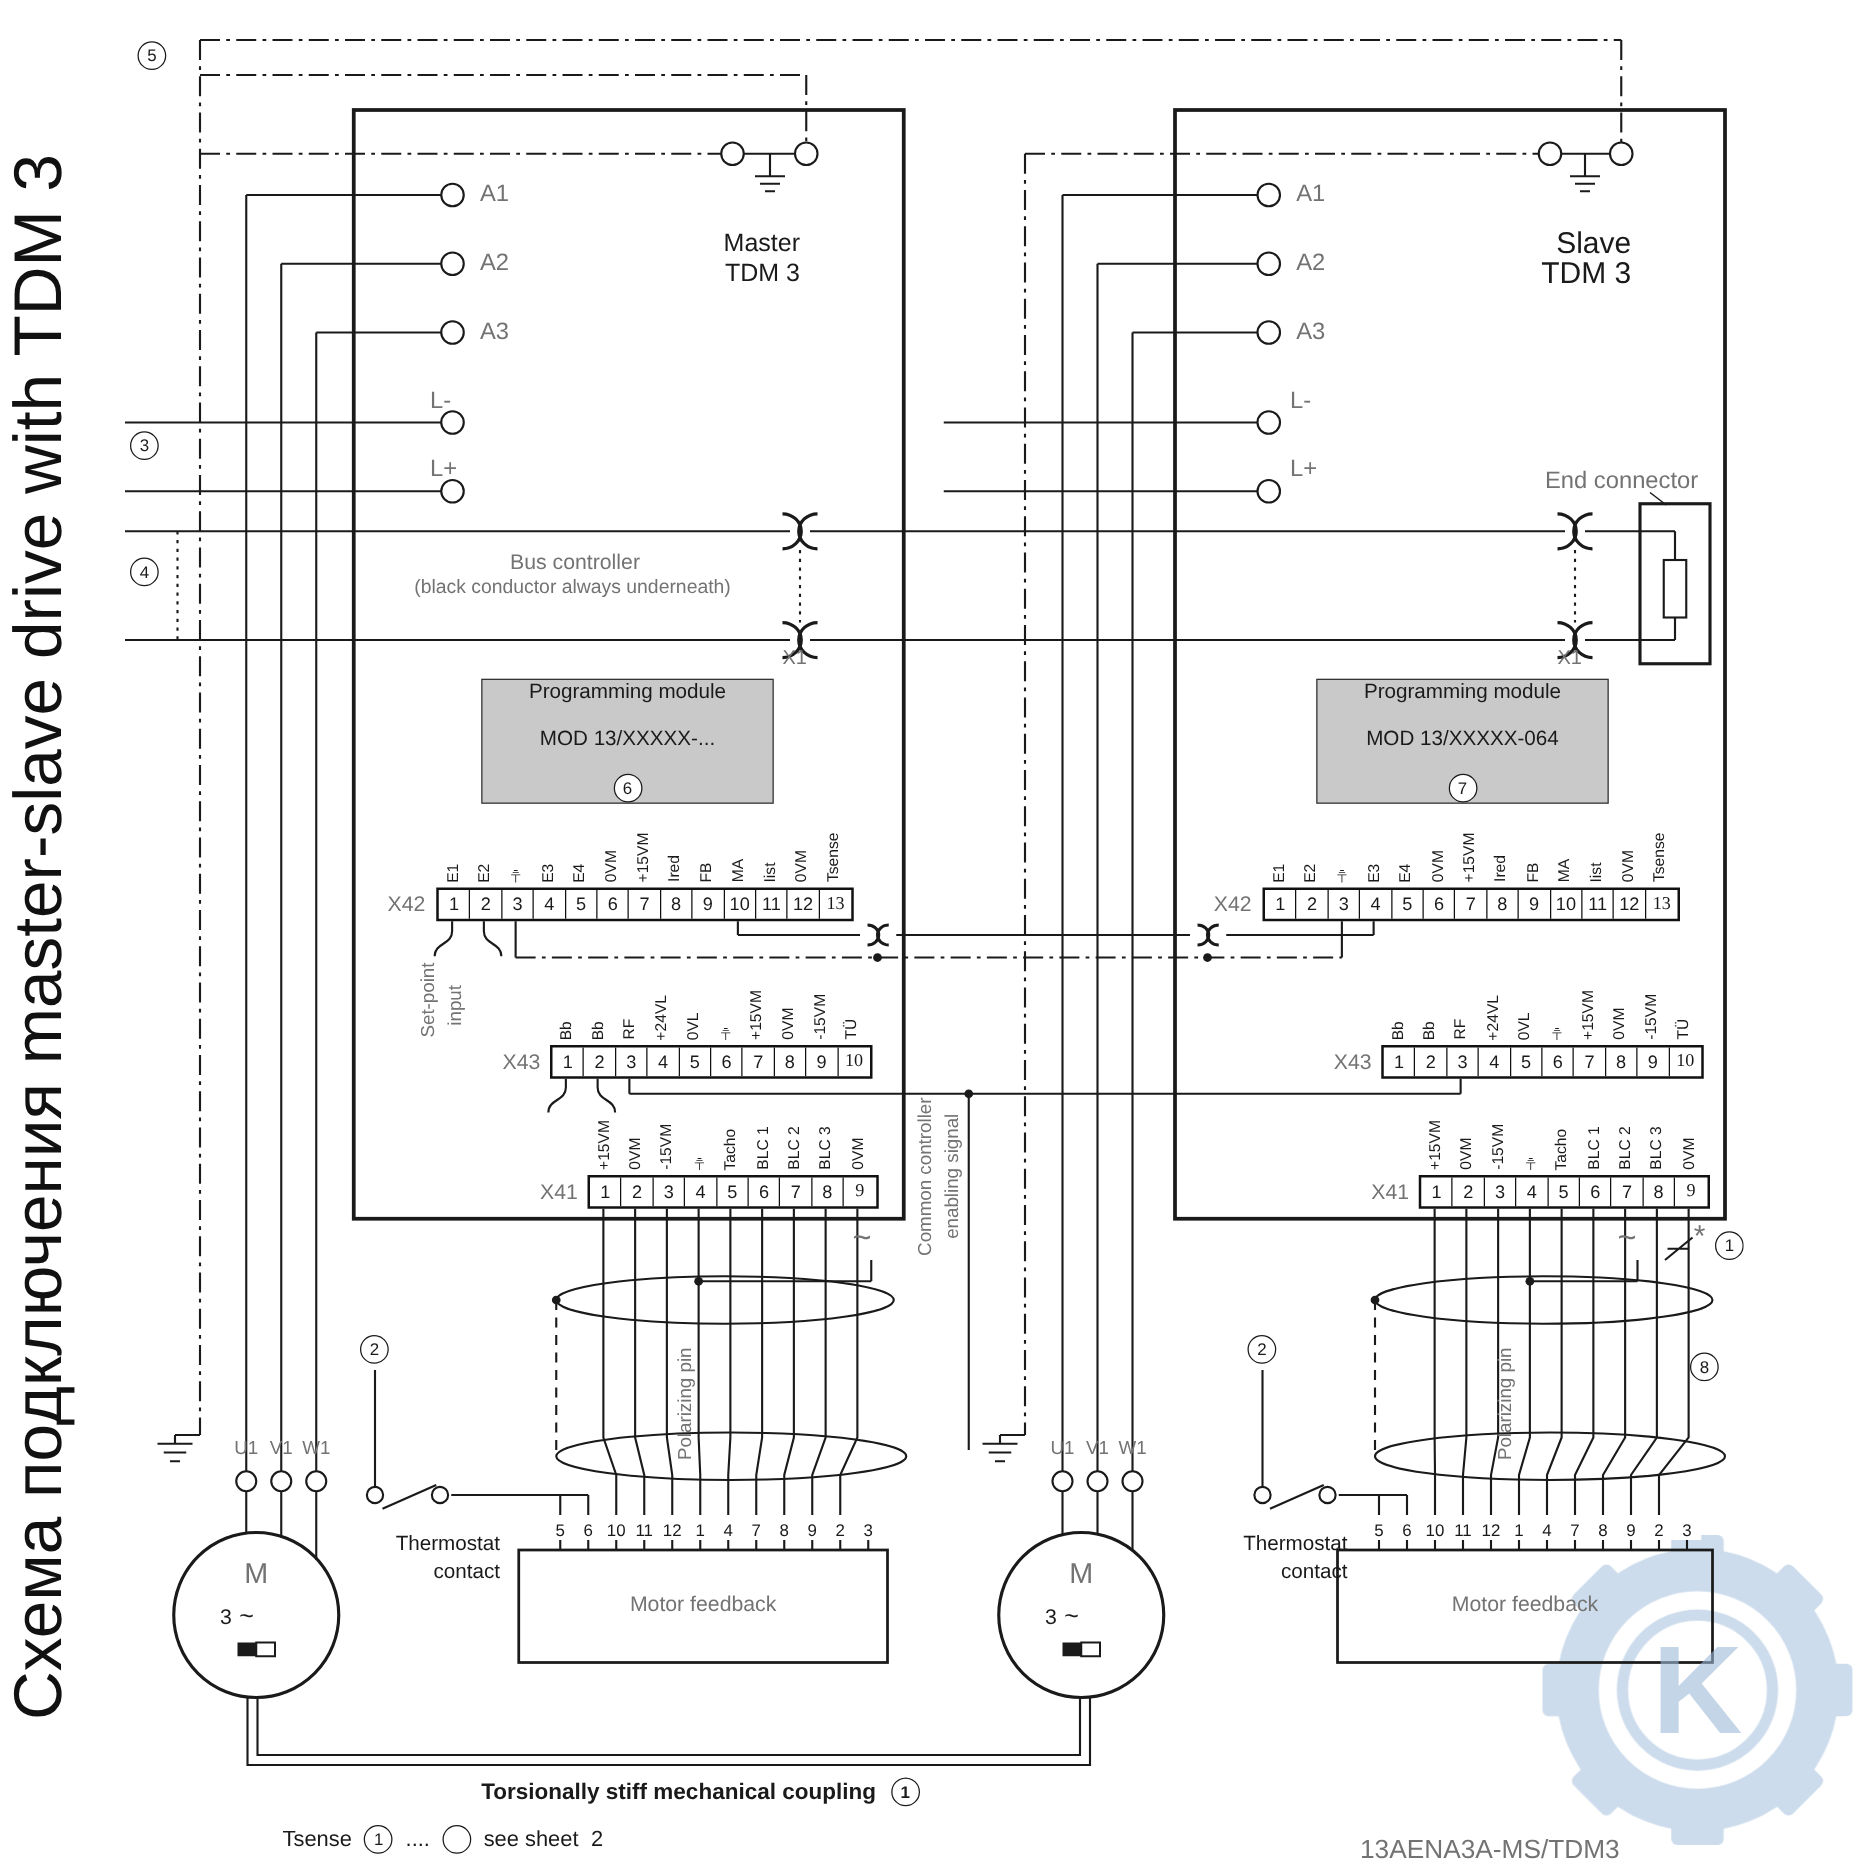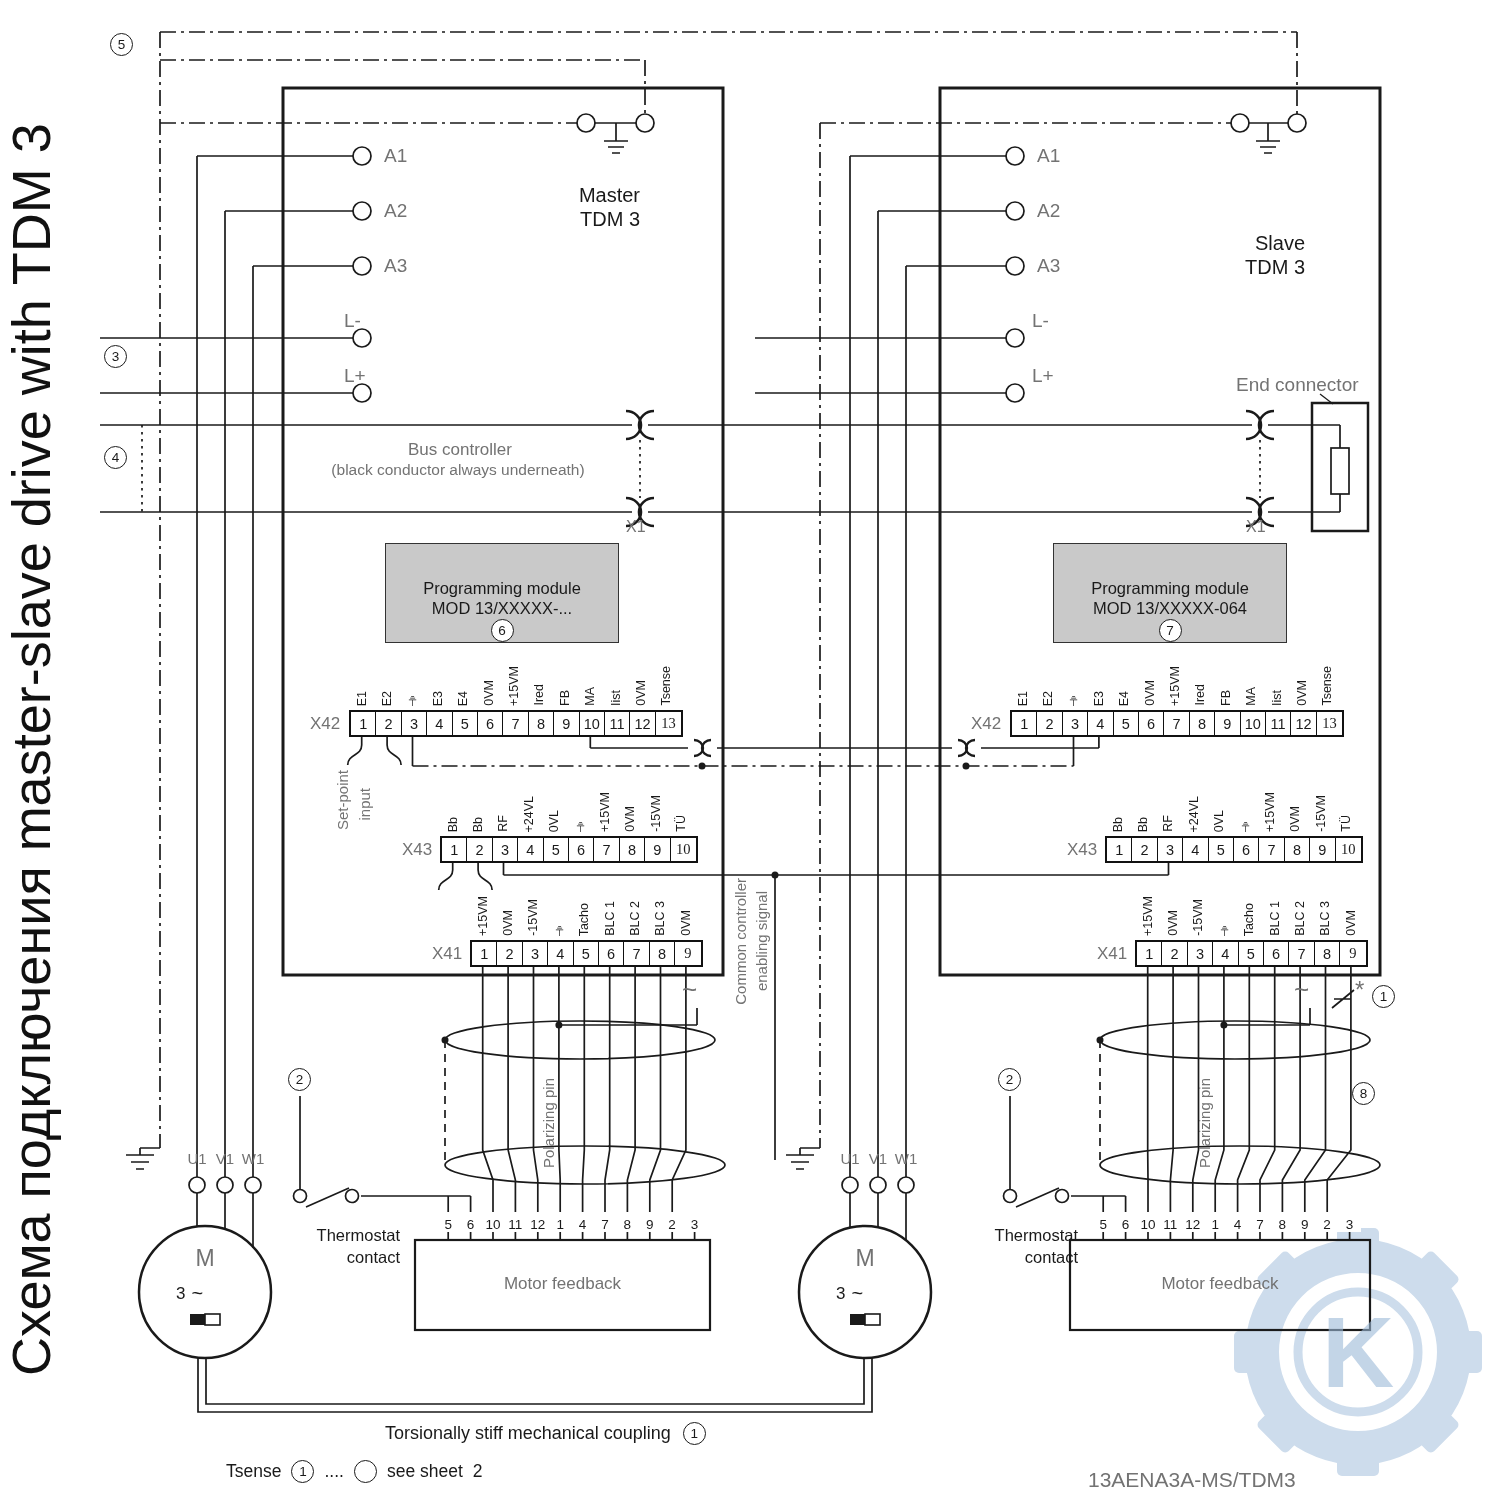--- a/index.html
+++ b/index.html
@@ -19,21 +19,21 @@
   .strip .cell{width:25.4px;height:23px;border-right:1.4px solid #111;display:flex;align-items:center;
      justify-content:center;font-size:14.5px;box-sizing:border-box;}
   .strip .cell:last-child{border-right:none;font-family:Liberation Serif, serif;}
   .pinrow{position:absolute;display:flex;align-items:flex-end;height:64px;}
   .pinrow .pl{width:25.4px;display:flex;justify-content:center;}
   .pinrow .pl span{writing-mode:vertical-rl;transform:rotate(180deg);font-size:12.5px;white-space:nowrap;}
   .numrow{position:absolute;display:flex;}
   .numrow .fcell{width:22.4px;height:20px;display:flex;align-items:flex-end;justify-content:center;
      font-size:13.5px;background:#fff;}
   .module{position:absolute;background:#c9c9c9;border:1.4px solid #333;display:flex;
-     flex-direction:column;align-items:center;justify-content:flex-end;gap:1px;font-size:16.5px;}
+     flex-direction:column;align-items:center;justify-content:space-between;gap:11px;font-size:16.5px;}
   .twoline{position:absolute;text-align:right;line-height:24px;}
   .flexrow{position:absolute;display:flex;align-items:center;}
   .wm-k{position:absolute;left:1308px;top:1292px;width:100px;height:120px;display:flex;
      align-items:center;justify-content:center;font-size:100px;font-weight:bold;
      color:#9bb9d8;opacity:.6;}
 </style>
 </head>
 <body>
 
 <div id="canvas">
@@ -241,21 +241,21 @@
 <div class="circle-num abs" style="left:288px;top:1068px;">2</div>
 <div class="circle-num abs" style="left:998px;top:1068px;">2</div>
 <div class="circle-num abs" style="left:1372px;top:985px;">1</div>
 <div class="circle-num abs" style="left:1352px;top:1082px;">8</div>
 <div class="lbl" style="left:1355px;top:976px;font-size:24px;">*</div>
 
 <div class="twoline" style="left:490px;top:183px;width:150px;font-size:20px;">
   <div>Master</div>
   <div>TDM 3</div>
 </div>
-<div class="twoline" style="left:1155px;top:183px;width:150px;font-size:20px;margin-top:48px;">
+<div class="twoline" style="left:1155px;top:183px;width:150px;font-size:24px;">
   <div>Slave</div>
   <div>TDM 3</div>
 </div>
 
 <div class="lbl" style="left:384px;top:145px;font-size:19px;">A1</div>
 <div class="lbl" style="left:384px;top:200px;font-size:19px;">A2</div>
 <div class="lbl" style="left:384px;top:255px;font-size:19px;">A3</div>
 <div class="lbl" style="left:344px;top:310px;font-size:19px;">L-</div>
 <div class="lbl" style="left:344px;top:365px;font-size:19px;">L+</div>
 
@@ -650,21 +650,21 @@
       <div class="fcell">7</div>
       <div class="fcell">8</div>
       <div class="fcell">9</div>
       <div class="fcell">2</div>
       <div class="fcell">3</div>
     </div>
 
 <div class="lbl ctr" style="left:415px;top:1274px;width:295px;font-size:17px;">Motor feedback</div>
 <div class="lbl ctr" style="left:1070px;top:1274px;width:300px;font-size:17px;">Motor feedback</div>
 
-<div class="flexrow" style="left:385px;top:1422px;gap:12px;">
+<div class="flexrow" style="left:385px;top:1422px;gap:12px;font-weight:bold;">
   <span style="font-size:18px;">Torsionally stiff mechanical coupling</span>
   <span class="circle-num">1</span>
 </div>
 
 <div class="flexrow" style="left:226px;top:1460px;gap:10px;">
   <span style="font-size:17.5px;">Tsense</span>
   <span class="circle-num">1</span>
   <span style="font-size:17.5px;">....</span>
   <span class="circle-num"></span>
   <span style="font-size:17.5px;">see sheet</span>

